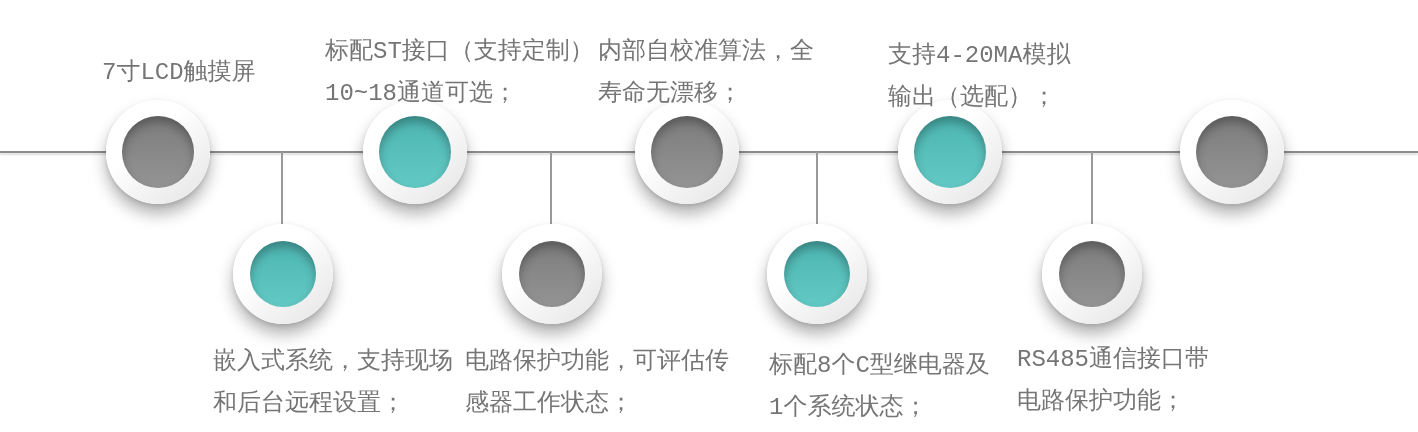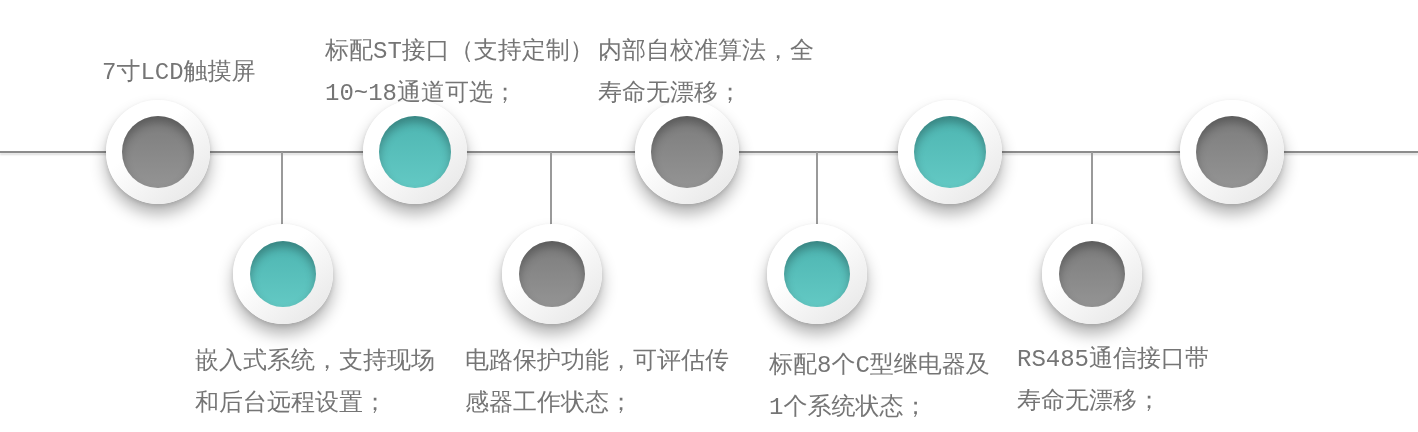--- a/index.html
+++ b/index.html
@@ -51,21 +51,21 @@
     color:#757575;
     white-space:pre-line;
     z-index:3;
     font-family:Liberation Mono, monospace;
   }
   .t1{left:102px;top:52px}
   .t2{left:325px;top:31px}
   .t3{left:598px;top:31px}
   .t4{left:888px;top:35px}
   .t5{left:1146px;top:35px}
-  .t6{left:195px;top:341px}
+  .t6{left:213px;top:341px}
   .t7{left:465px;top:341px}
   .t8{left:769px;top:345px}
   .t9{left:1017px;top:339px}
 </style>
 </head>
 <body>
 
 <div class="stage">
 
   <div class="axis"></div>
@@ -101,22 +101,24 @@
   </div>
   <div class="node top n9">
     <div class="inner gray"></div>
   </div>
 
   <div class="label t1">7寸LCD触摸屏</div>
   <div class="label t2">标配ST接口（支持定制），
 10~18通道可选；</div>
   <div class="label t3">内部自校准算法，全
 寿命无漂移；</div>
+  <div class="label t4">支持4-20MA模拟
+输出（选配）；</div>
   <div class="label t6">嵌入式系统，支持现场
 和后台远程设置；</div>
   <div class="label t7">电路保护功能，可评估传
 感器工作状态；</div>
   <div class="label t8">标配8个C型继电器及
 1个系统状态；</div>
   <div class="label t9">RS485通信接口带
-寿命无漂移；</div>
+电路保护功能；</div>
 
 </div>
 
 </body></html>

